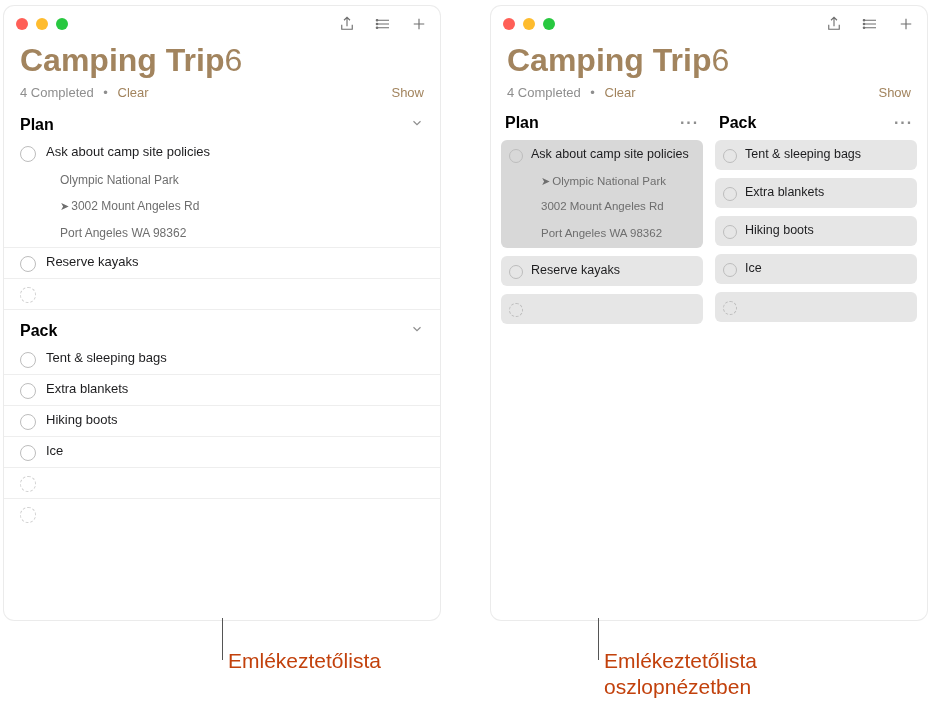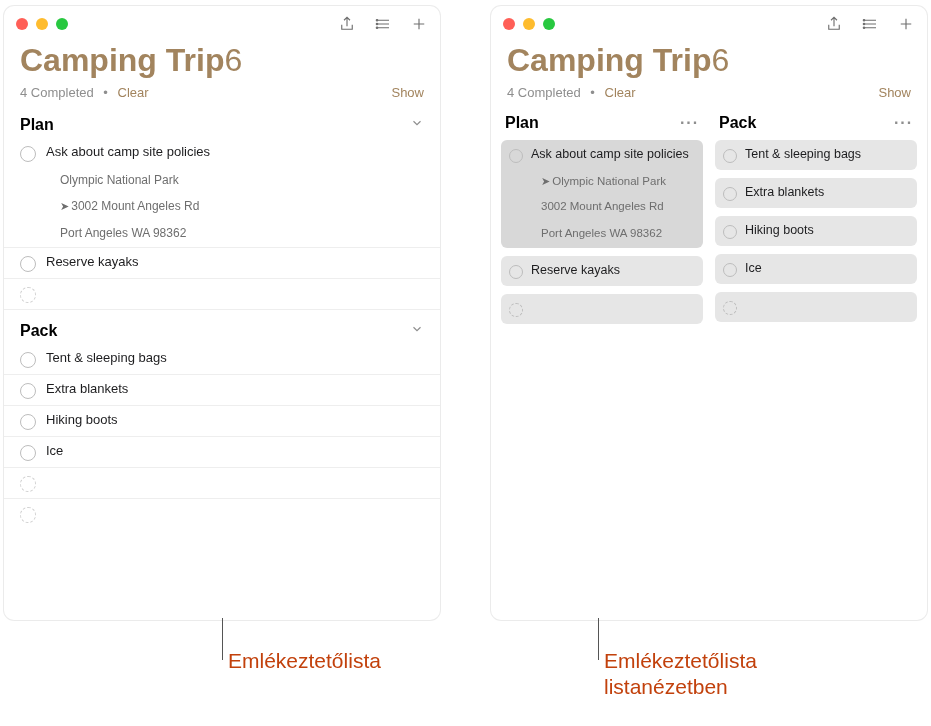--- a/index.html
+++ b/index.html
@@ -356,14 +356,14 @@
   </div>
 </div>
 
 <div class="caption-line line-left"></div>
 <div class="caption cap-left">
   <div>Emlékeztetőlista</div>
 </div>
 <div class="caption-line line-right"></div>
 <div class="caption cap-right">
   <div>Emlékeztetőlista</div>
-  <div>listanézetben</div>
+  <div>oszlopnézetben</div>
 </div>
 
 </body></html>

